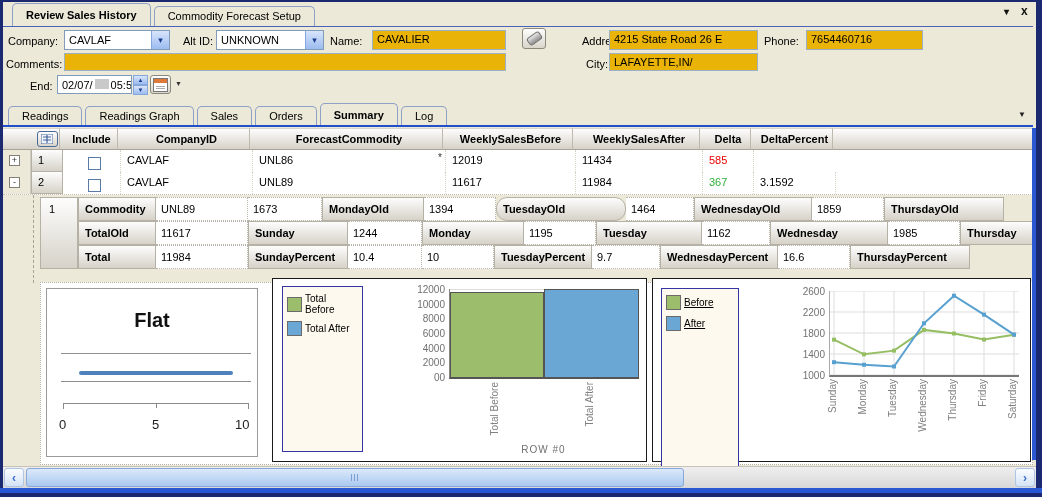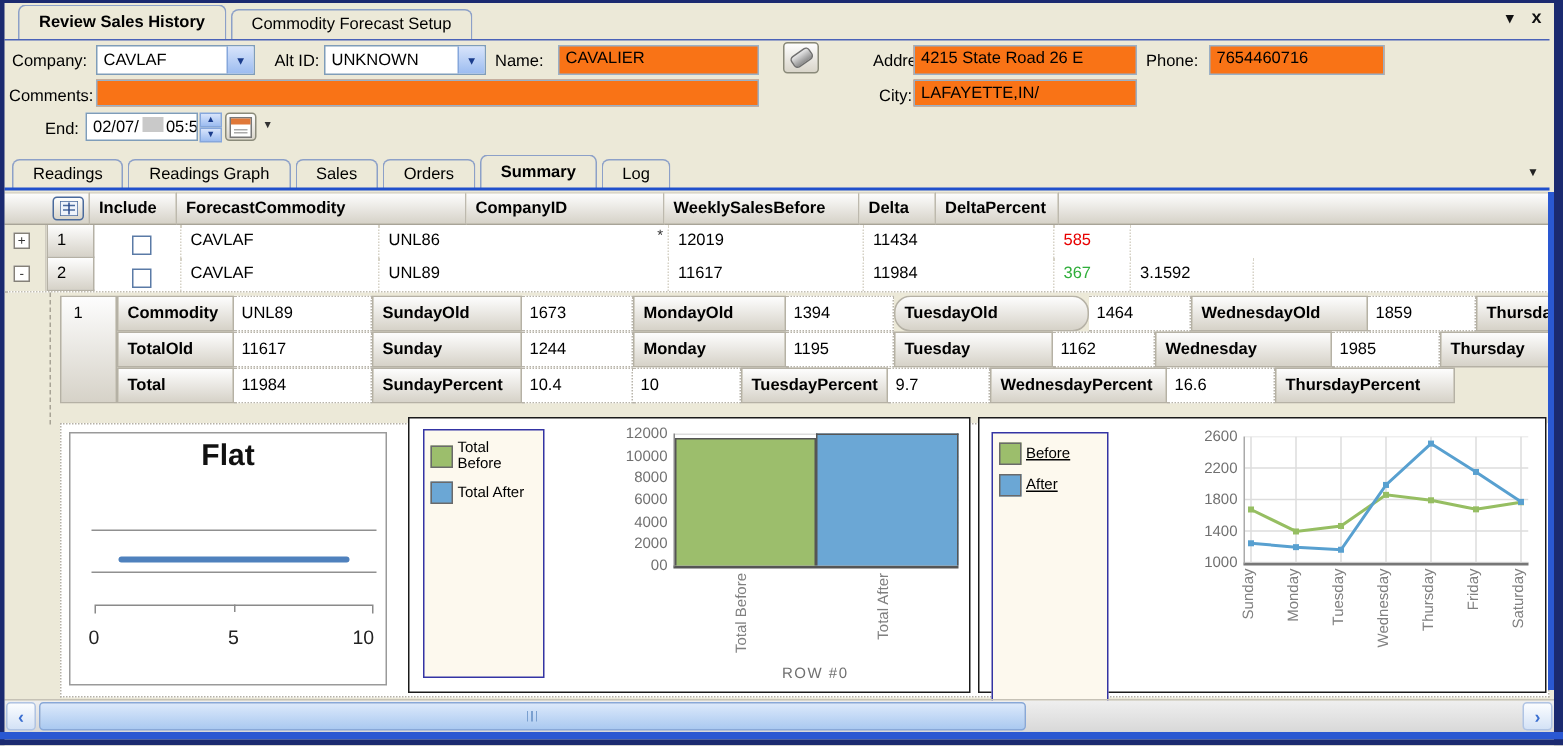--- a/index.html
+++ b/index.html
@@ -15,42 +15,42 @@
   
   .tabstrip{position:absolute;display:flex;align-items:flex-end;}
   .tab{box-sizing:border-box;padding:3px 13px 3px 13px;margin-right:3px;height:20px;
        border:1px solid #8ca0c8;border-bottom:none;border-radius:5px 5px 0 0;
        background:#ece9d8;white-space:nowrap;cursor:default;}
   .tab.sel{height:23px;font-weight:bold;padding-top:5px;}
   .strip-line{position:absolute;background:#4a62b8;}
   .winctl{position:absolute;font-weight:bold;color:#111;cursor:default;}
 
   
-  .field{position:absolute;box-sizing:border-box;background:#f97316;border:1px solid #9ab0c6;
+  .field{position:absolute;box-sizing:border-box;background:#eab308;border:1px solid #9ab0c6;
          padding:2px 4px;white-space:nowrap;overflow:hidden;}
   .combo{position:absolute;box-sizing:border-box;background:#fff;border:1px solid #7f9db9;
          display:flex;align-items:center;}
   .combo .val{flex:1;padding:0 4px;white-space:nowrap;overflow:hidden;}
   .combo .arrow{width:17px;height:100%;display:flex;align-items:center;justify-content:center;
          background:linear-gradient(#d8e4fb,#9cbcf0);border-left:1px solid #86a7dc;
          color:#1a3c8c;font-size:9px;}
   .xpbtn{position:absolute;box-sizing:border-box;border:1px solid #8a8a7a;border-radius:3px;
          background:linear-gradient(#fefefe,#d9d5ca);display:flex;align-items:center;justify-content:center;}
   .redact{display:inline-block;width:14px;height:10px;background:#c9c9c9;margin:0 2px;}
   .spin{position:absolute;box-sizing:border-box;display:flex;flex-direction:column;}
   .spin div{flex:1;background:linear-gradient(#d8e4fb,#9cbcf0);border:1px solid #86a7dc;
          font-size:6px;line-height:8px;text-align:center;color:#1a3c8c;}
   .calglyph{width:13px;height:12px;border:1px solid #777;background:#fff;position:relative;}
   .calglyph:before{content:"";position:absolute;left:0;top:0;right:0;height:4px;background:#e07838;}
   .calglyph:after{content:"";position:absolute;left:2px;bottom:2px;right:2px;height:1px;background:#aaa;box-shadow:0 -2px 0 #aaa;}
   .eraser{width:13px;height:7px;border-radius:3px;background:linear-gradient(#e8e8e8,#8d8d8d);
           border:1px solid #6f6f6f;transform:rotate(-35deg);}
 
   
-  .ghead{position:absolute;display:flex;height:22px;}
+  .ghead{position:absolute;display:flex;height:22px;text-align:center;}
   .hcell{box-sizing:border-box;background:linear-gradient(#fdfdfd,#d6d2c8);
          border-right:1px solid #bdb9ae;border-top:1px solid #d9d5ca;border-bottom:1px solid #a8a498;
          font-weight:bold;padding:4px 0 0 6px;overflow:hidden;white-space:nowrap;}
   .grow{position:absolute;display:flex;height:22px;background:#fff;border-bottom:1px dotted #c2beb2;}
   .gcell{box-sizing:border-box;border-right:1px dotted #d6d2c6;padding:4px 0 0 6px;
          white-space:nowrap;overflow:hidden;position:relative;}
   .indcell{box-sizing:border-box;background:#ece9d8;border-right:1px solid #d0ccc0;position:relative;}
   .numcell{box-sizing:border-box;background:linear-gradient(#fdfdfd,#d6d2c8);
            border:1px solid #b5b1a5;border-top:none;padding:4px 0 0 6px;}
   .expander{position:absolute;left:6px;top:5px;width:11px;height:11px;box-sizing:border-box;
@@ -174,23 +174,24 @@
       <span class="xpbtn" style="position:static;display:inline-flex;width:21px;height:16px;margin-left:26px;border-color:#4a6a9c;">
         <svg width="12" height="10" viewBox="0 0 12 10">
           <rect x="0" y="0" width="12" height="10" fill="#eef3fb" stroke="#4a6a9c" stroke-width="1"></rect>
           <line x1="2" y1="3" x2="10" y2="3" stroke="#4a6a9c"></line>
           <line x1="2" y1="6" x2="10" y2="6" stroke="#4a6a9c"></line>
           <line x1="6" y1="1" x2="6" y2="9" stroke="#2a4a8c"></line>
         </svg>
       </span>
     </div>
     <div class="hcell" style="width:58px;">Include</div>
+    <div class="hcell" style="width:132px;">CompanyID</div>
     <div class="hcell" style="width:193px;">ForecastCommodity</div>
-    <div class="hcell" style="width:132px;">CompanyID</div>
     <div class="hcell" style="width:130px;">WeeklySalesBefore</div>
+    <div class="hcell" style="width:127px;">WeeklySalesAfter</div>
     <div class="hcell" style="width:51px;">Delta</div>
     <div class="hcell" style="width:82px;">DeltaPercent</div>
     <div class="hcell" style="flex:1;"></div>
   </div>
 
   <div class="grow" style="left:3px;top:150px;width:1030px;">
     <div class="indcell" style="width:28px;">
       <span class="expander">+</span>
     </div>
     <div class="numcell" style="width:32px;">1</div>
@@ -224,21 +225,20 @@
   </div>
 
   <div class="abs" style="left:33px;top:195px;width:1px;height:88px;border-left:1px dashed #a8a496;"></div>
 
   <div class="detail" style="left:40px;top:197px;width:993px;height:72px;">
     <div class="abs drowhdr" style="left:0;top:0;width:38px;height:72px;">1</div>
     <div class="abs" style="left:38px;top:0;">
       <div class="drow">
         <div class="dhdr" style="width:78px;">Commodity</div>
         <div class="dval" style="width:92px;">UNL89</div>
-        <div class="dhdr" style="width:100px;">SundayOld</div>
         <div class="dval" style="width:74px;">1673</div>
         <div class="dhdr" style="width:102px;">MondayOld</div>
         <div class="dval" style="width:72px;">1394</div>
         <div class="dhdr" style="width:130px;border-radius:11px;">TuesdayOld</div>
         <div class="dval" style="width:68px;">1464</div>
         <div class="dhdr" style="width:118px;">WednesdayOld</div>
         <div class="dval" style="width:72px;">1859</div>
         <div class="dhdr" style="width:120px;">ThursdayOld</div>
       </div>
       <div class="drow">
@@ -265,21 +265,21 @@
         <div class="dhdr" style="width:118px;">WednesdayPercent</div>
         <div class="dval" style="width:72px;">16.6</div>
         <div class="dhdr" style="width:120px;">ThursdayPercent</div>
       </div>
     </div>
   </div>
 
   <div class="charts" style="left:40px;top:282px;width:991px;height:181px;"></div>
 
   <div class="panel" style="left:46px;top:288px;width:212px;height:169px;border:1px solid #9a9a9a;">
-    <div class="spark-title" style="left:0;top:4px;width:210px;">Flat</div>
+    <div class="spark-title" style="left:0;top:20px;width:210px;">Flat</div>
     <div class="spark-grid" style="left:14px;top:64px;width:190px;"></div>
     <div class="spark-line" style="left:32px;top:82px;width:154px;"></div>
     <div class="spark-grid" style="left:14px;top:92px;width:190px;"></div>
     <div class="spark-axis" style="left:16px;top:114px;width:186px;"></div>
     <div class="spark-midtick" style="left:109px;top:114px;"></div>
     <div class="spark-xlab" style="left:12px;top:128px;">0</div>
     <div class="spark-xlab" style="left:105px;top:128px;">5</div>
     <div class="spark-xlab" style="left:188px;top:128px;">10</div>
   </div>
 

